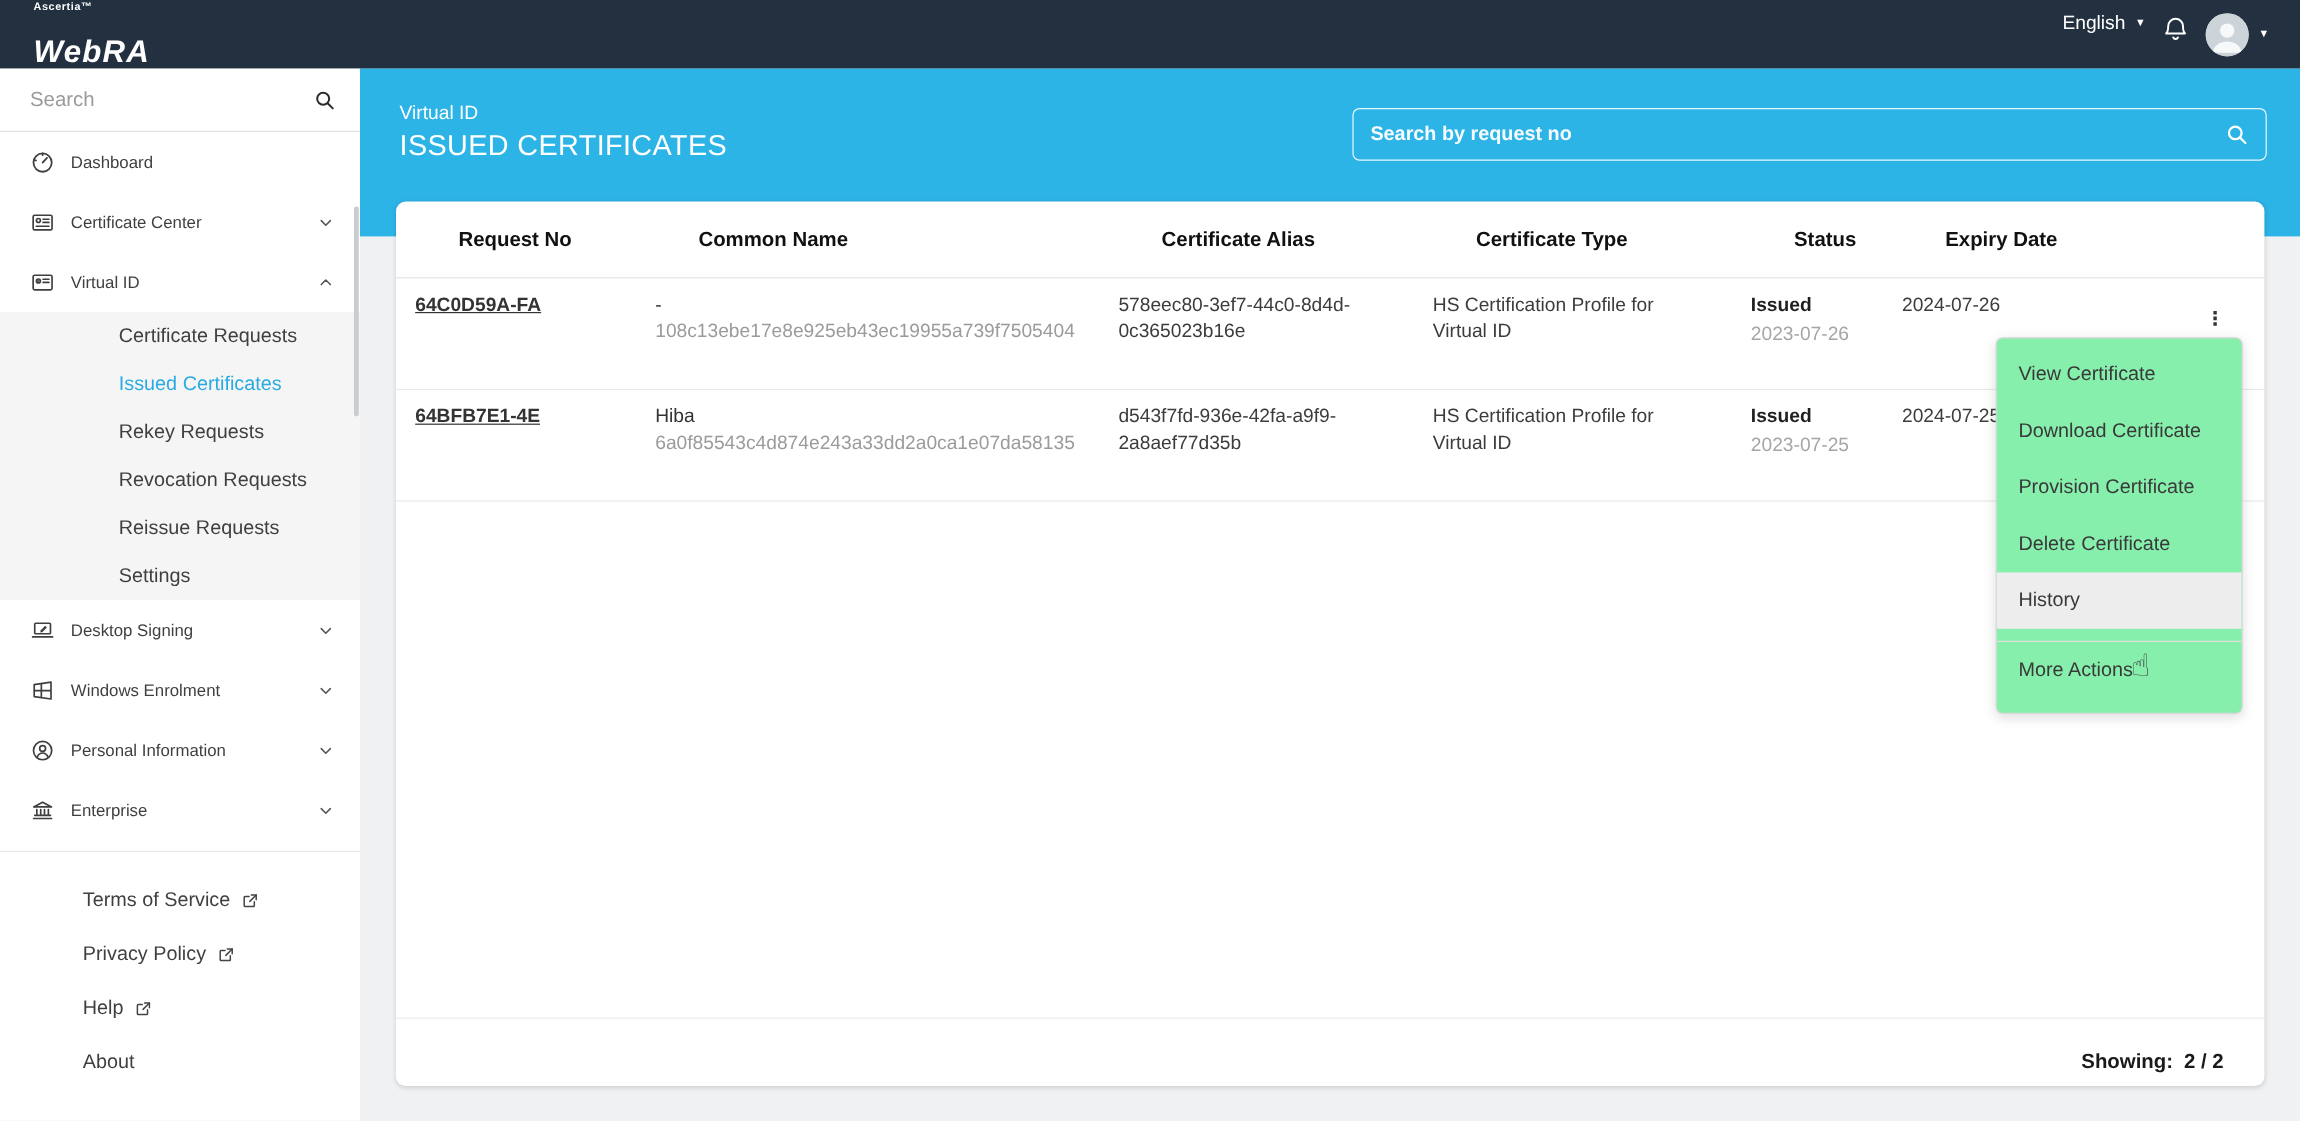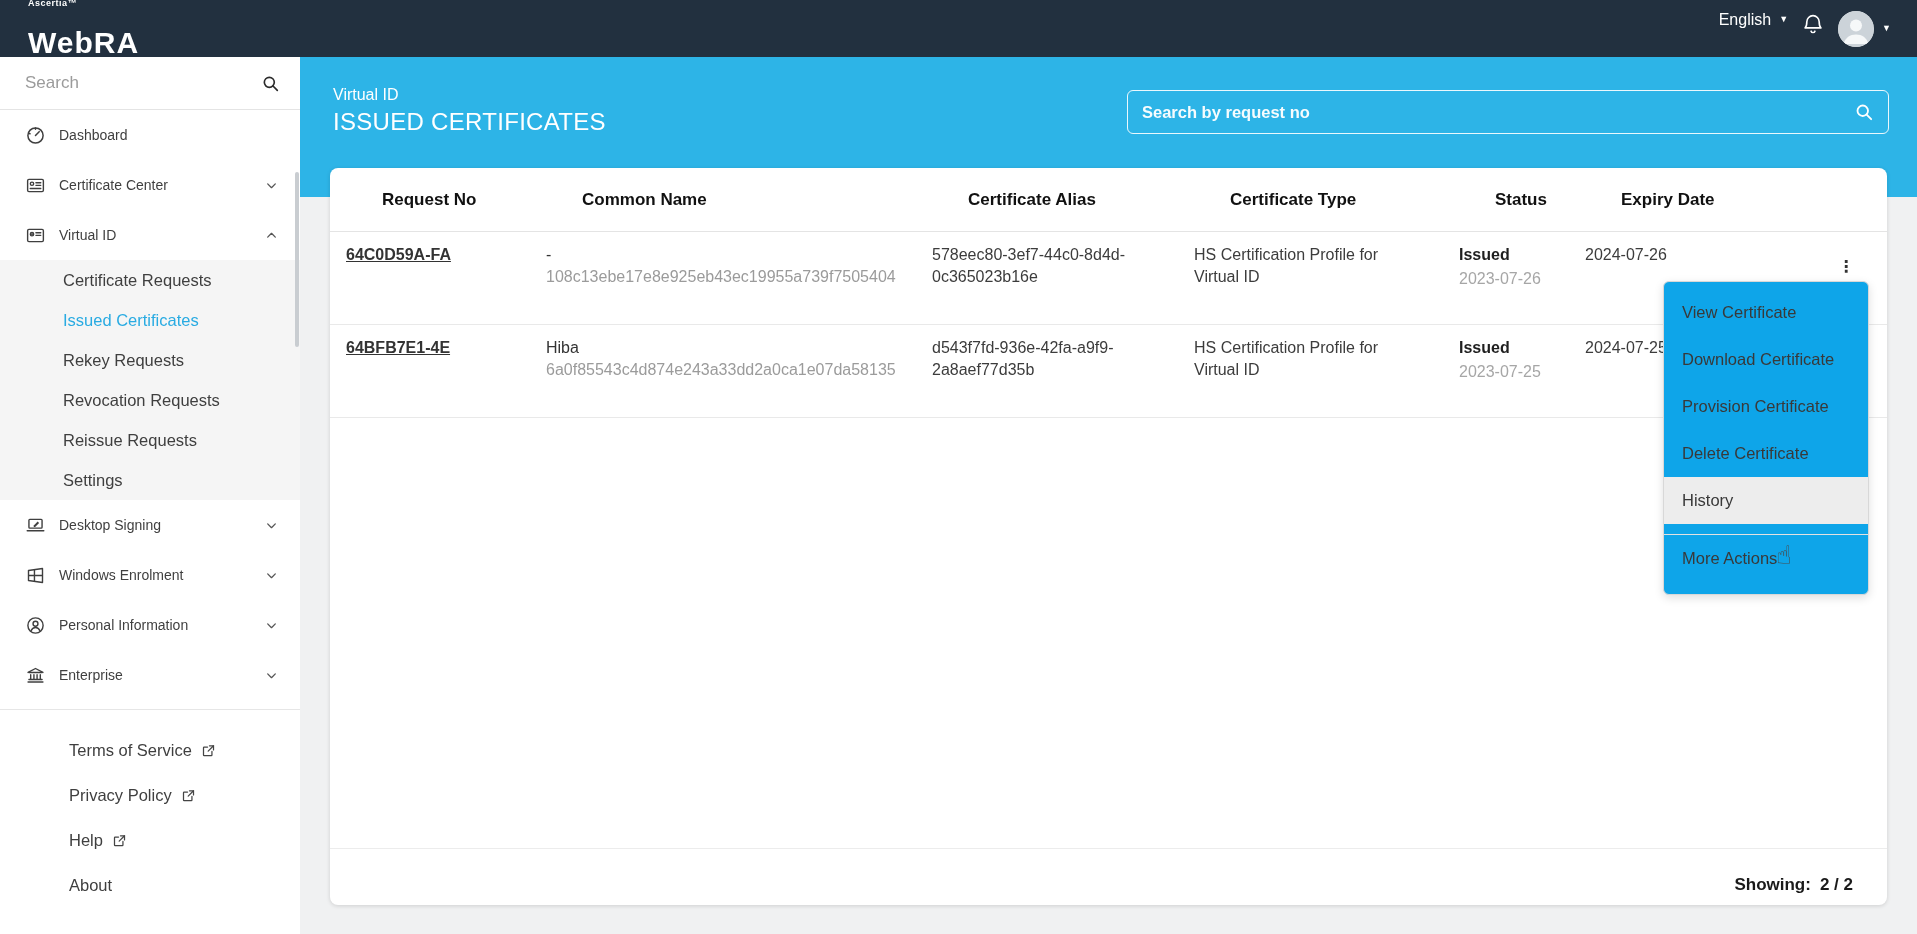--- a/index.html
+++ b/index.html
@@ -4,40 +4,40 @@
 <style>
   * { margin:0; padding:0; box-sizing:border-box; }
   html,body { width:1917px; height:934px; overflow:hidden; }
   body { font-family:"Liberation Sans","DejaVu Sans",sans-serif; background:#f0f1f2; position:relative; }
   .app { position:absolute; inset:0; width:1917px; height:934px; }
 
   
   .topbar { position:absolute; left:0; top:0; width:1917px; height:57px; background:#22303f; display:flex; align-items:center; justify-content:space-between; padding:0 26px 0 28px; z-index:20; }
   .brand { display:flex; flex-direction:column; line-height:1; color:#fff; cursor:pointer; }
   .brand-top { font-size:9px; letter-spacing:.5px; font-weight:bold; margin-bottom:20px; }
-  .brand-main { font-size:30px; font-weight:bold; letter-spacing:1px; }
+  .brand-main { font-size:26px; font-weight:bold; letter-spacing:1px;font-style:italic; }
   .topbar-right { display:flex; align-items:flex-start; gap:12px; color:#fff; }
   .lang { display:flex; align-items:center; gap:8px; font-size:16px; cursor:pointer; }
   .caret { font-size:9px; line-height:1; color:#fff; }
   .bell { width:26px; height:26px; cursor:pointer; }
   .avatar-wrap { display:flex; align-items:center; gap:8px; cursor:pointer; }
   .avatar { width:36px; height:36px; border-radius:50%; background:#d8dde1; overflow:hidden; position:relative; }
   .avatar svg { position:absolute; left:0; top:0; }
 
   
   .sidebar { position:absolute; left:0; top:57px; width:300px; height:877px; background:#ffffff; z-index:10; }
   .side-search { position:relative; height:53px; border-bottom:1px solid #e4e4e4; }
   .side-search input { width:100%; height:100%; border:none; outline:none; padding:0 50px 0 25px; font-size:17px; color:#444; font-family:inherit; background:transparent; }
   .side-search input::placeholder { color:#9b9b9b; }
   .side-search .mag { position:absolute; right:20px; top:17px; width:19px; height:19px; color:#2b2b2b; cursor:pointer; }
   .nav-item { height:50px; display:flex; align-items:center; padding:0 22px 0 25px; cursor:pointer; color:#3f3f3f; font-size:14px; }
   .nav-item .nicon { width:21px; height:21px; margin-right:13px; flex:none; color:#3f3f3f; }
   .nav-item .chev { margin-left:auto; width:13px; height:13px; color:#555; }
   .submenu { background:#f5f5f5; }
-  .sub-item { height:40px; display:flex; align-items:center; padding-left:63px; font-size:16.5px; color:#3f3f3f; cursor:pointer; }
+  .sub-item { height:40px; display:flex; align-items:center; padding-left:99px; font-size:16.5px; color:#3f3f3f; cursor:pointer; }
   .sub-item.active { color:#29abe2; }
   .side-divider { border-top:1px solid #e6e6e6; margin-top:9px; }
   .side-footer { padding-top:18px;padding-left:44px; }
   .foot-link { height:45px; display:flex; align-items:center; gap:9px; padding-left:25px; font-size:16.5px; color:#3f3f3f; cursor:pointer; }
   .foot-link .ext { width:15px; height:15px; color:#444; }
   .side-scroll { position:absolute; right:1px; top:115px; width:4px; height:175px; background:#c9cdd1; border-radius:2px; }
 
   
   .main { position:absolute; left:300px; top:57px; width:1617px; height:877px; background:#f0f1f2; }
   .band { position:absolute; left:0; top:0; width:1617px; height:140px; background:#2db4e7; }
@@ -65,21 +65,21 @@
   .tbody-row .cell { padding-top:12px; padding-bottom:12px; line-height:22px; }
   .req-link { font-weight:bold; color:#333; text-decoration:underline; cursor:pointer; }
   .cn-primary { color:#333; }
   .cn-hash { color:#9b9b9b; word-break:break-all; }
   .status-main { font-weight:bold; color:#1f1f1f; }
   .status-date { color:#a6a6a6; margin-top:2px; }
   .kebab { position:absolute; left:1505px; top:94px; width:22px; height:26px; text-align:center; font-size:16px; font-weight:bold; color:#333; letter-spacing:0; line-height:9px; cursor:pointer; }
   .card-footer { position:absolute; left:0; top:680px; width:100%; height:72px; border-top:1px solid #ececec; display:flex; align-items:center; justify-content:flex-end; padding-right:34px; gap:9px; font-size:17px; font-weight:bold; color:#1a1a1a; }
 
   
-  .ctx-menu { position:absolute; left:1663px; top:281px; width:206px; background:#0ea5e9; border:1px solid #d8d8d8; border-radius:6px; box-shadow:0 3px 10px rgba(0,0,0,.13); padding:7px 0 12px 0; z-index:50; }
+  .ctx-menu { position:absolute; left:1663px; top:281px; width:206px; background:#86efac; border:1px solid #d8d8d8; border-radius:6px; box-shadow:0 3px 10px rgba(0,0,0,.13); padding:7px 0 12px 0; z-index:50; }
   .ctx-item { height:47px; display:flex; align-items:center; padding:0 18px; font-size:16.5px; color:#393939; cursor:pointer; }
   .ctx-item.hl { background:#ededed; }
   .ctx-divider { border-top:1px solid #e2e2e2; margin:10px 0 0 0; }
   .cursor-hand { position:absolute; left:1776px; top:540px; font-size:26px; color:#4a4a4a; z-index:60; pointer-events:none; font-family:"DejaVu Sans",sans-serif; }
 </style>
 </head>
 <body>
 
 <div class="app">
 

